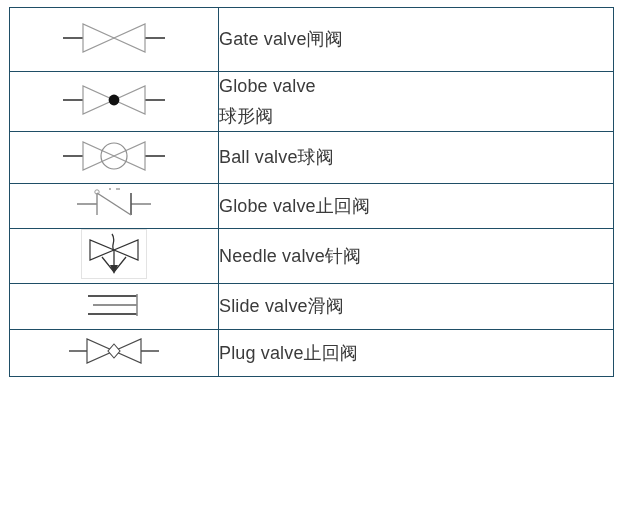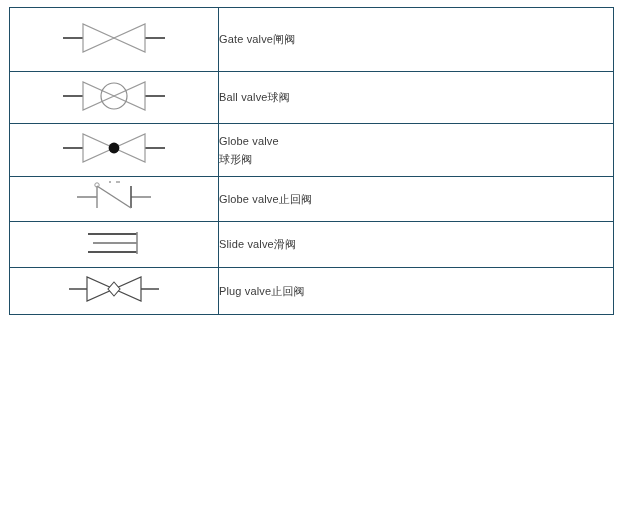--- a/index.html
+++ b/index.html
@@ -26,21 +26,21 @@
     vertical-align: middle;
   }
   td.symbol-cell {
     width: 208px;
     text-align: center;
     vertical-align: middle;
   }
   td.label-cell {
     padding: 0 0 0 18px;
     color: #3b3b3b;
-    font-size: 11px;
+    font-size: 18px;
     line-height: 1.65;
     letter-spacing: 0.15px;
     vertical-align: middle;
   }
   .label-line { display: block; white-space: nowrap; }
   .sym-wrap {
     display: inline-block;
     line-height: 0;
   }
   .sym-wrap.boxed {
@@ -65,52 +65,52 @@
             <polygon points="90,7 90,35 59,21" fill="none" stroke="#9a9a9a" stroke-width="1.2"></polygon>
           </svg>
         </span>
       </td>
       <td class="label-cell">
         <span class="label-line">Gate valve闸阀</span>
       </td>
     </tr>
 
 
-    <tr style="height:52px;">
-      <td class="symbol-cell">
-        <span class="sym-wrap">
-          <svg width="118" height="42" viewBox="0 0 118 42">
-            <line x1="8" y1="21" x2="28" y2="21" stroke="#1a1a1a" stroke-width="1.4"></line>
-            <line x1="90" y1="21" x2="110" y2="21" stroke="#1a1a1a" stroke-width="1.4"></line>
-            <polygon points="28,7 28,35 59,21" fill="none" stroke="#9a9a9a" stroke-width="1.2"></polygon>
-            <polygon points="90,7 90,35 59,21" fill="none" stroke="#9a9a9a" stroke-width="1.2"></polygon>
-            <circle cx="59" cy="21" r="13" fill="none" stroke="#8f8f8f" stroke-width="1.2"></circle>
-          </svg>
-        </span>
-      </td>
-      <td class="label-cell">
-        <span class="label-line">Ball valve球阀</span>
-      </td>
-    </tr>
-
     <tr style="height:53px;">
       <td class="symbol-cell">
         <span class="sym-wrap">
           <svg width="118" height="42" viewBox="0 0 118 42">
             <line x1="8" y1="21" x2="28" y2="21" stroke="#1a1a1a" stroke-width="1.4"></line>
             <line x1="90" y1="21" x2="110" y2="21" stroke="#1a1a1a" stroke-width="1.4"></line>
             <polygon points="28,7 28,35 59,21" fill="none" stroke="#9a9a9a" stroke-width="1.2"></polygon>
             <polygon points="90,7 90,35 59,21" fill="none" stroke="#9a9a9a" stroke-width="1.2"></polygon>
             <circle cx="59" cy="21" r="5.4" fill="#111111"></circle>
           </svg>
         </span>
       </td>
       <td class="label-cell">
         <span class="label-line">Globe valve</span>
         <span class="label-line">球形阀</span>
+      </td>
+    </tr>
+
+    <tr style="height:52px;">
+      <td class="symbol-cell">
+        <span class="sym-wrap">
+          <svg width="118" height="42" viewBox="0 0 118 42">
+            <line x1="8" y1="21" x2="28" y2="21" stroke="#1a1a1a" stroke-width="1.4"></line>
+            <line x1="90" y1="21" x2="110" y2="21" stroke="#1a1a1a" stroke-width="1.4"></line>
+            <polygon points="28,7 28,35 59,21" fill="none" stroke="#9a9a9a" stroke-width="1.2"></polygon>
+            <polygon points="90,7 90,35 59,21" fill="none" stroke="#9a9a9a" stroke-width="1.2"></polygon>
+            <circle cx="59" cy="21" r="13" fill="none" stroke="#8f8f8f" stroke-width="1.2"></circle>
+          </svg>
+        </span>
+      </td>
+      <td class="label-cell">
+        <span class="label-line">Ball valve球阀</span>
       </td>
     </tr>
 
     <tr style="height:45px;">
       <td class="symbol-cell">
         <span class="sym-wrap">
           <svg width="118" height="40" viewBox="0 0 118 40">
             <line x1="22" y1="20" x2="42" y2="20" stroke="#6d6d6d" stroke-width="1.3"></line>
             <line x1="76" y1="20" x2="96" y2="20" stroke="#6d6d6d" stroke-width="1.3"></line>
             <line x1="42" y1="9" x2="42" y2="31" stroke="#8a8a8a" stroke-width="1.4"></line>
@@ -122,20 +122,36 @@
           </svg>
         </span>
       </td>
       <td class="label-cell">
         <span class="label-line">Globe valve止回阀</span>
       </td>
     </tr>
 
 
 
+    <tr style="height:53px;">
+      <td class="symbol-cell">
+        <span class="sym-wrap boxed">
+          <svg width="64" height="48" viewBox="0 0 64 48">
+            <polygon points="8,10 8,30 32,20" fill="none" stroke="#333333" stroke-width="1.2"></polygon>
+            <polygon points="56,10 56,30 32,20" fill="none" stroke="#333333" stroke-width="1.2"></polygon>
+            <path d="M30,4 C35,11 28,15 32,21 L32,41" fill="none" stroke="#333333" stroke-width="1.3"></path>
+            <polyline points="20,27 32,42 44,27" fill="none" stroke="#333333" stroke-width="1.3"></polyline>
+            <polygon points="32,44 28,35 36,35" fill="#333333"></polygon>
+          </svg>
+        </span>
+      </td>
+      <td class="label-cell">
+        <span class="label-line">Needle valve针阀</span>
+      </td>
+    </tr>
 
     <tr style="height:46px;">
       <td class="symbol-cell">
         <span class="sym-wrap">
           <svg width="100" height="36" viewBox="0 0 100 36">
             <line x1="24" y1="9" x2="73" y2="9" stroke="#555555" stroke-width="2.2"></line>
             <line x1="29" y1="18" x2="73" y2="18" stroke="#6d6d6d" stroke-width="1.4"></line>
             <line x1="24" y1="27" x2="73" y2="27" stroke="#555555" stroke-width="2.2"></line>
             <line x1="73" y1="7" x2="73" y2="29" stroke="#8a8a8a" stroke-width="1.6"></line>
           </svg>

